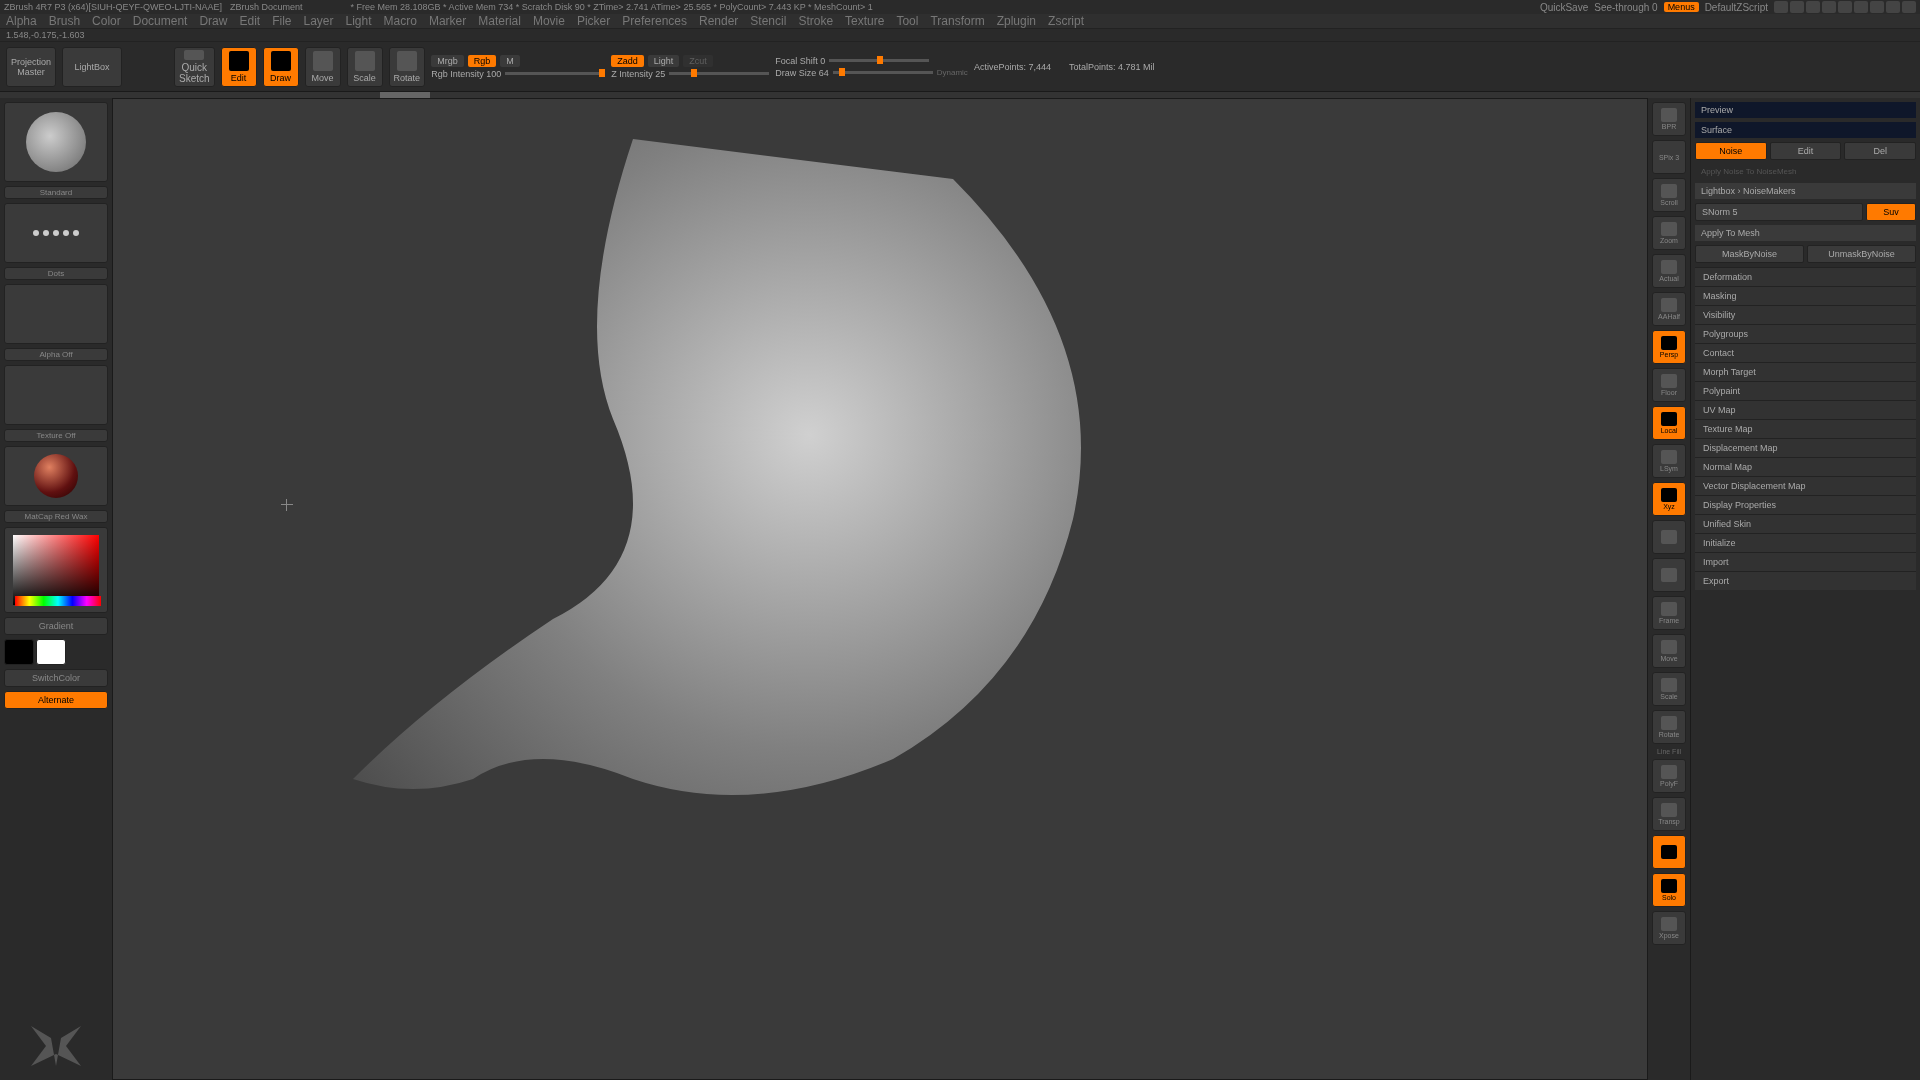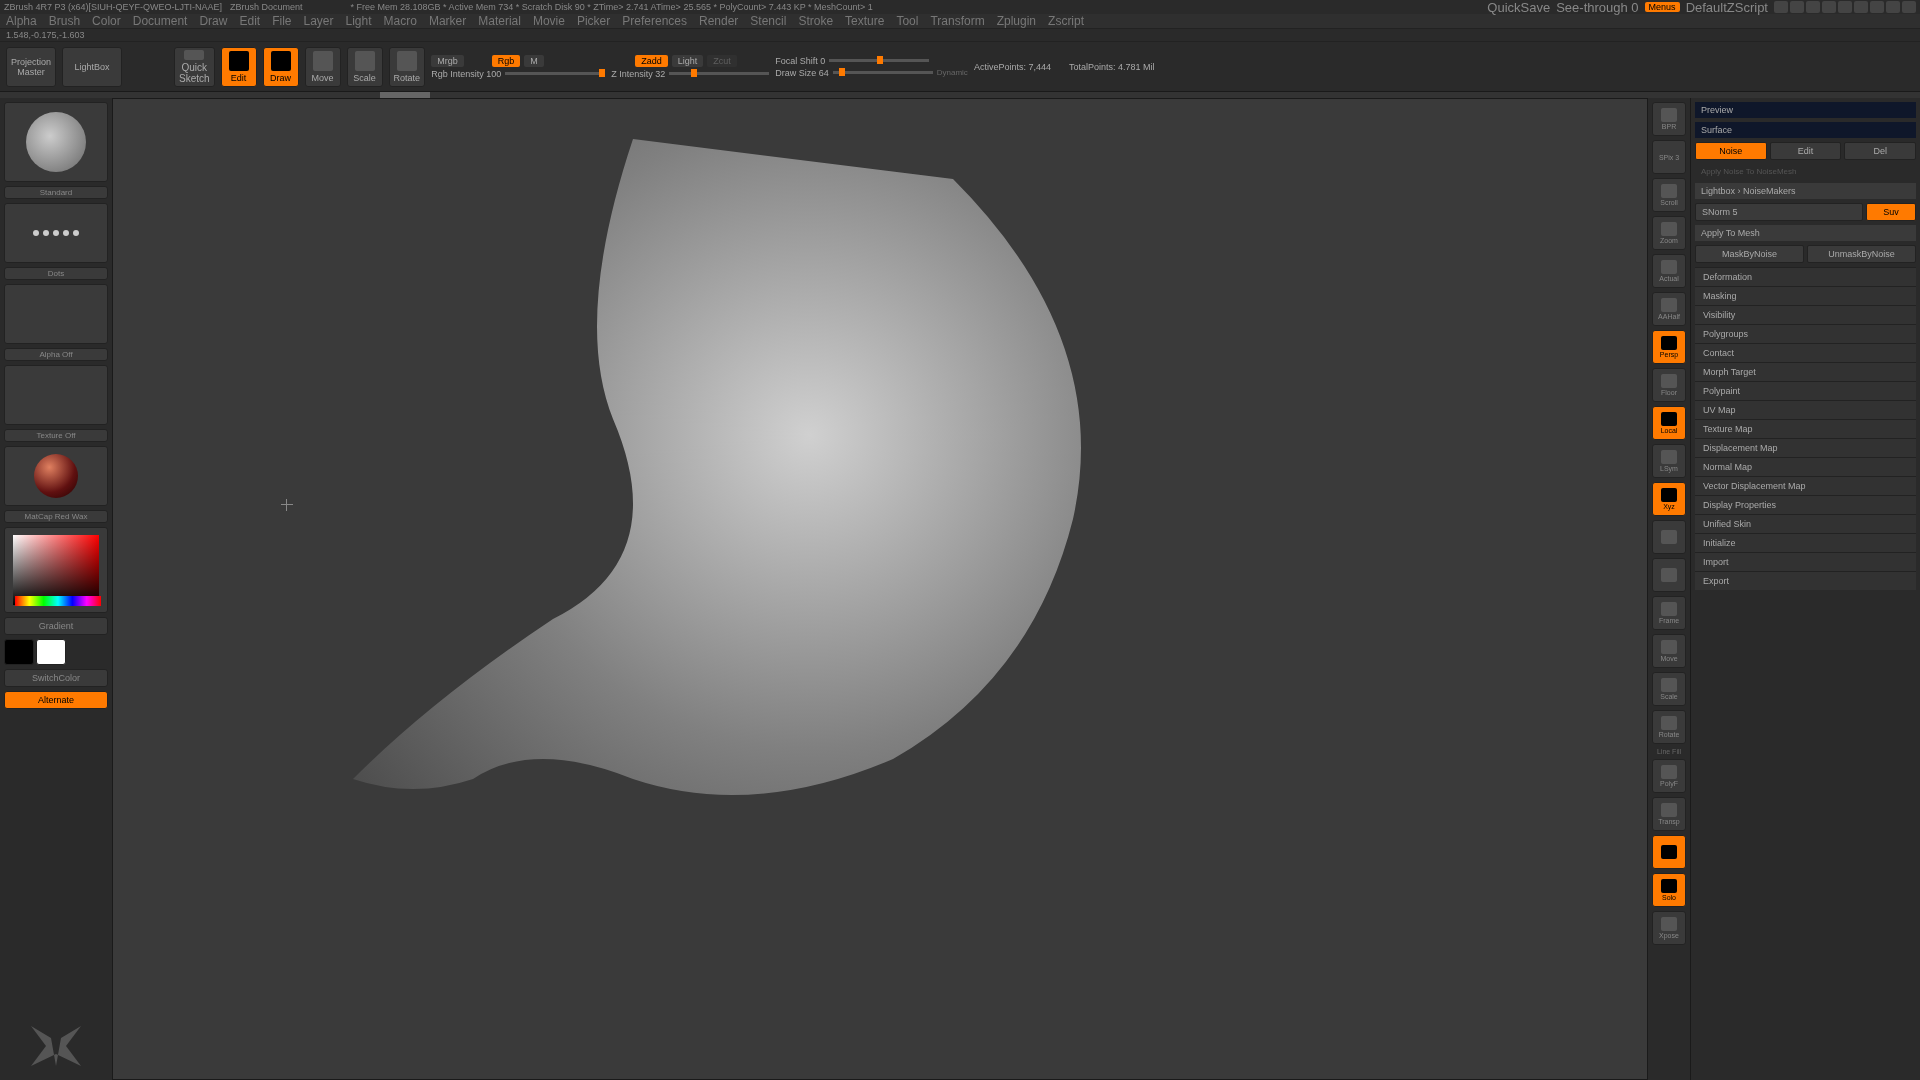--- a/index.html
+++ b/index.html
@@ -3,40 +3,40 @@
 <meta charset="utf-8">
 <style>
 * { margin: 0; padding: 0; box-sizing: border-box; font-family: Arial, sans-serif; user-select: none; }
 body { background: #3a3a3a; color: #aaa; font-size: 10px; width: 1920px; height: 1080px; overflow: hidden; position: relative; }
 
 
 .titlebar { height: 14px; background: #2a2a2a; display: flex; align-items: center; padding: 0 4px; font-size: 9px; color: #888; }
 .titlebar .tseg { margin-right: 8px; }
 .titlebar .right { margin-left: auto; display: flex; gap: 6px; align-items: center; }
 .titlebar .btn { background: #ff7a00; color: #000; padding: 0 4px; border-radius: 2px; font-size: 9px; }
-.titlebar .ctrl { color: #888; font-size: 13px; }
+.titlebar .ctrl { color: #888; font-size: 10px; }
 .titlebar .iconbtns { display: flex; gap: 2px; }
 .titlebar .iconbtns span { width: 14px; height: 12px; background: #444; display: inline-block; border-radius: 2px; }
 
 
 .mainmenu { height: 14px; background: #2f2f2f; display: flex; align-items: center; padding: 0 6px; font-size: 12px; color: #777; gap: 12px; }
 
 
 .coords { height: 14px; padding: 0 6px; font-size: 9px; color: #888; background: #2a2a2a; border-top: 1px solid #222; border-bottom: 1px solid #222; display: flex; align-items: center; }
 
 
 .toolbar { height: 50px; background: #2a2a2a; display: flex; align-items: center; padding: 2px 6px; gap: 6px; border-bottom: 1px solid #1a1a1a; }
 .toolbtn { background: #3a3a3a; border: 1px solid #222; border-radius: 3px; padding: 2px 4px; font-size: 9px; color: #aaa; text-align: center; display: flex; flex-direction: column; align-items: center; justify-content: center; min-width: 36px; height: 40px; }
 .toolbtn.active { background: #ff7a00; color: #000; }
 .toolbtn .ico { width: 20px; height: 20px; background: #555; border-radius: 2px; margin-bottom: 2px; }
 .toolbtn.active .ico { background: #000; }
 .slidergroup { display: flex; flex-direction: column; gap: 2px; font-size: 9px; }
 .sliderrow { display: flex; align-items: center; gap: 4px; }
 .pill { background: #3a3a3a; padding: 1px 6px; border-radius: 2px; font-size: 9px; }
-.pill.active { background: #ff7a00; color: #000; margin-left: 24px; }
+.pill.active { background: #ff7a00; color: #000; }
 .slider { width: 100px; height: 3px; background: #555; position: relative; }
 .slider .thumb { position: absolute; width: 6px; height: 8px; background: #ff7a00; top: -3px; }
 .statcol { font-size: 9px; color: #aaa; display: flex; flex-direction: row; gap: 18px; }
 
 
 .progressbar { height: 6px; background: #333; position: relative; }
 .progressbar .fill { position: absolute; left: 380px; width: 50px; height: 100%; background: #666; }
 
 
 .mainarea { display: flex; height: calc(1080px - 14px - 14px - 14px - 50px - 6px); }
@@ -191,21 +191,21 @@
         </div>
     </div>
   </div>
   <div class="slidergroup">
     <div class="sliderrow">
       <span class="pill active">Zadd</span>
       <span class="pill">Light</span>
       <span class="pill" style="opacity:.4">Zcut</span>
     </div>
     <div class="sliderrow">
-      <span>Z Intensity 32</span>
+      <span>Z Intensity 25</span>
       <div class="slider">
           <div class="thumb" style="left:22px"></div>
         </div>
     </div>
   </div>
   <div class="slidergroup">
     <div class="sliderrow">
         <span>Focal Shift 0</span>
         <div class="slider">
           <div class="thumb" style="left:48px"></div>

